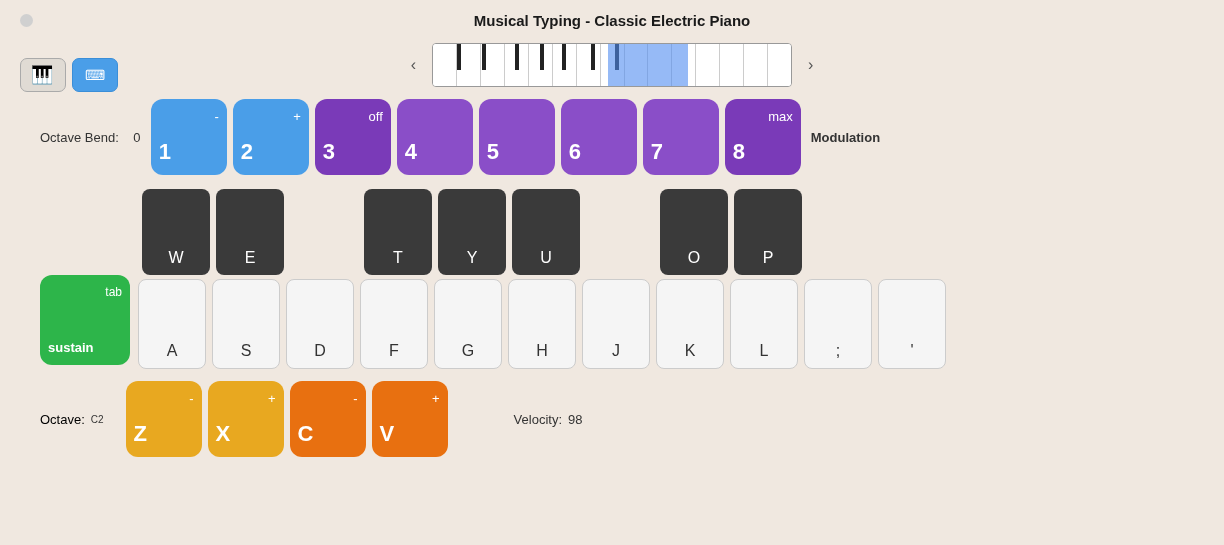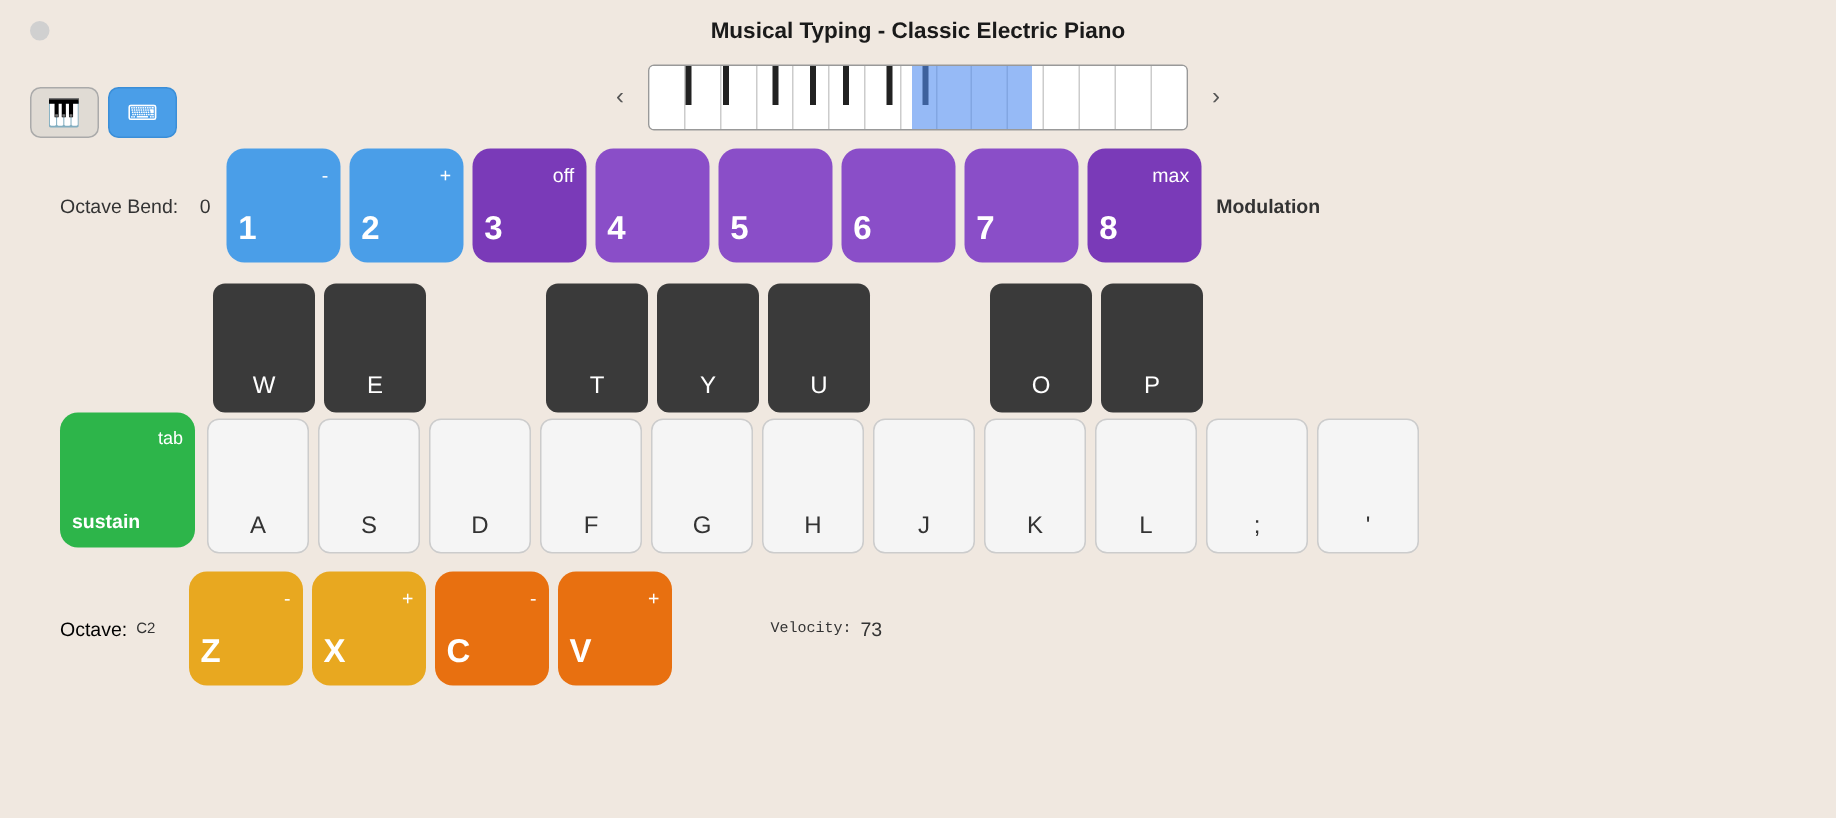--- a/index.html
+++ b/index.html
@@ -319,23 +319,22 @@
     }
 
     .velocity-section {
       display: flex;
       align-items: center;
       gap: 6px;
       margin-left: 60px;
     }
 
     .velocity-label {
-      font-size: 10px;
-      color: #333;
-      font-family: Liberation Mono, monospace;
+      font-size: 13px;
+      color: #333;
     }
 
     .velocity-value {
       font-size: 13px;
       color: #333;
       font-weight: 400;
     }
   </style>
 </head>
 <body>
@@ -558,17 +557,17 @@
       <span class="bottom-label">C</span>
     </button>
 
     <button class="key-btn-small btn-orange">
       <span class="top-label">+</span>
       <span class="bottom-label">V</span>
     </button>
 
     <div class="velocity-section">
       <span class="velocity-label">Velocity:</span>
-      <span class="velocity-value">73</span>
+      <span class="velocity-value">98</span>
     </div>
   </div>
 
 </div>
 
 </body></html>

